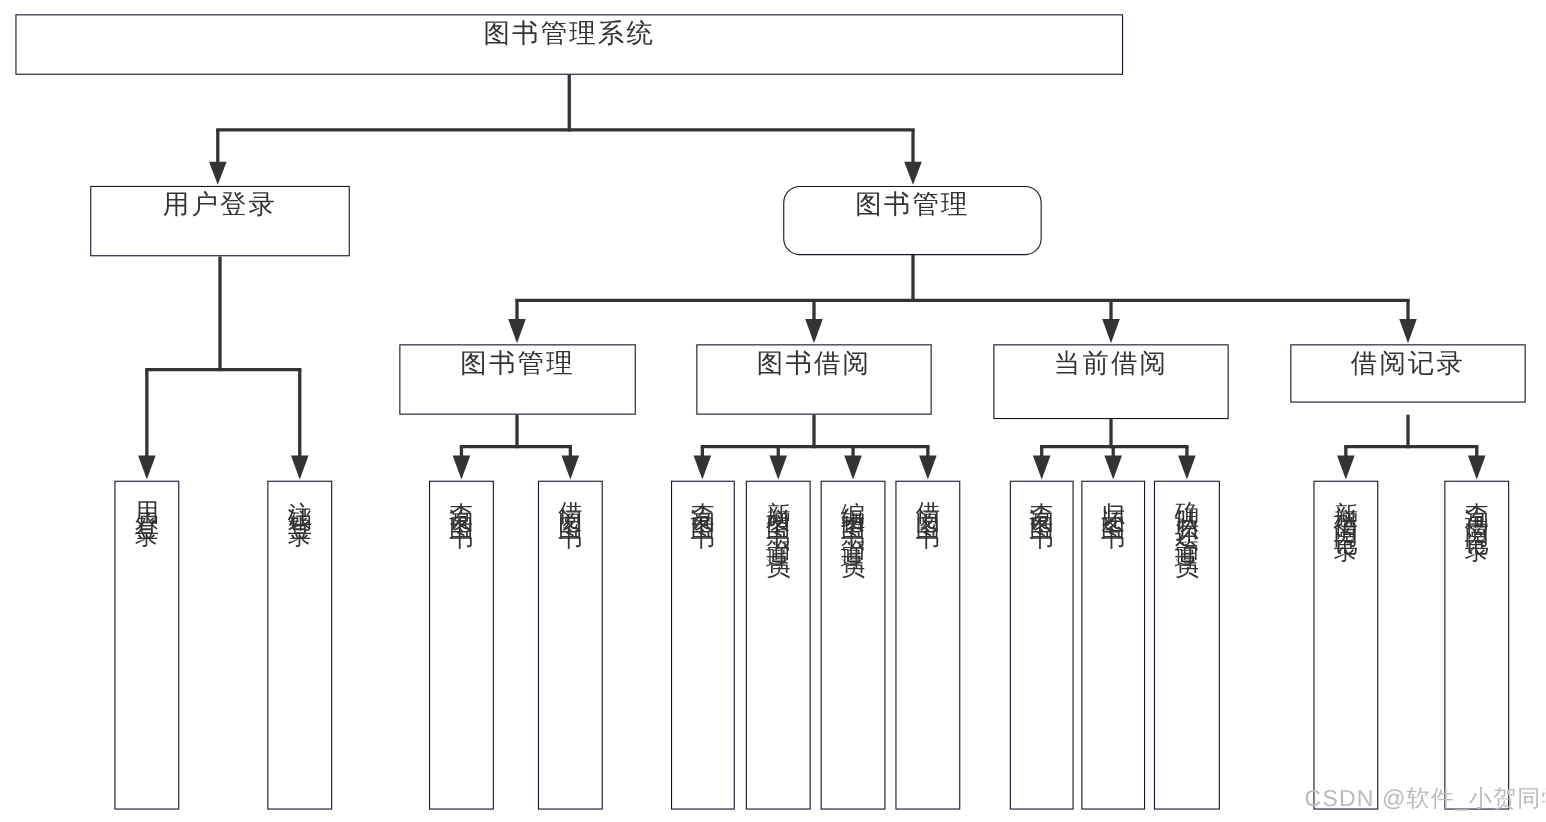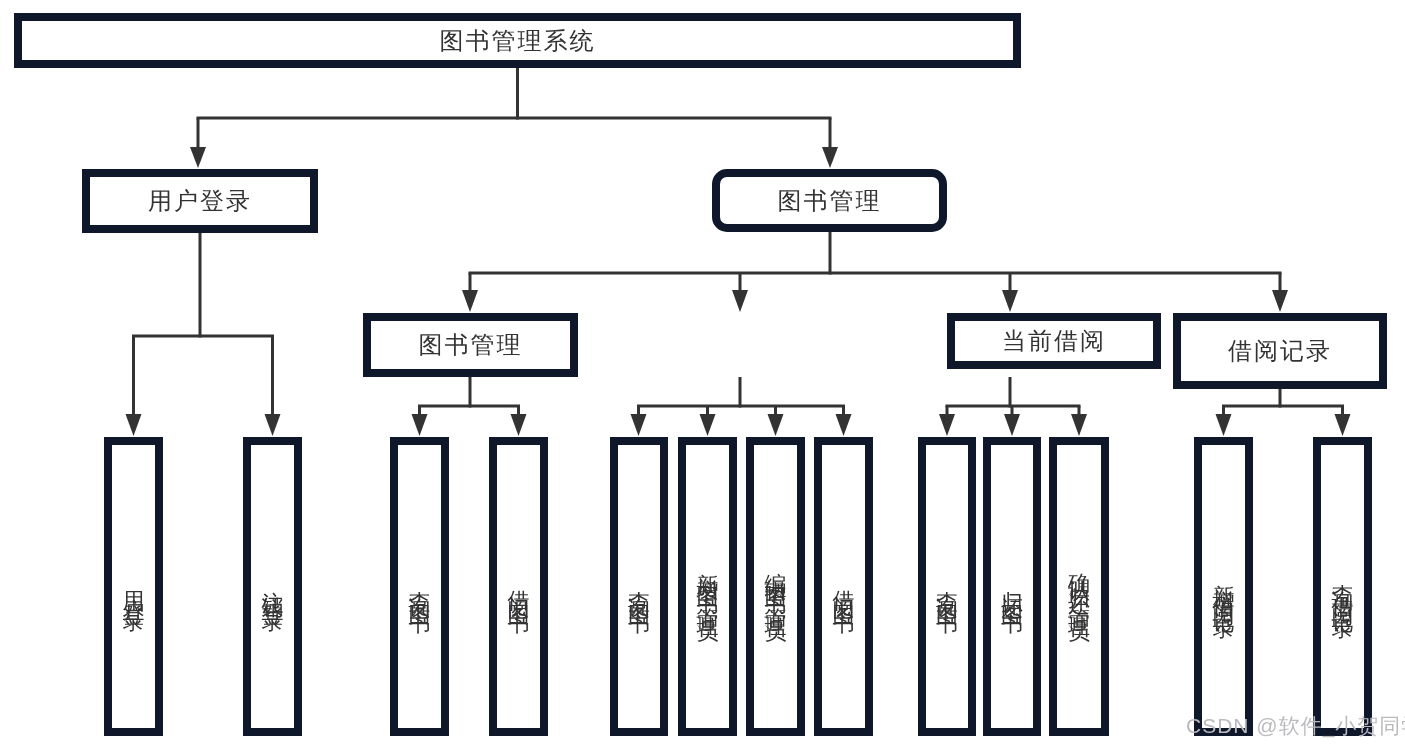--- a/index.html
+++ b/index.html
@@ -2,22 +2,22 @@
 <html><head>
 <meta charset="utf-8">
 <style>
   html,body{margin:0;padding:0;background:#ffffff;}
   .canvas{
     position:relative;width:1405px;height:747px;background:#ffffff;overflow:hidden;
     font-family:"Liberation Sans","DejaVu Sans",sans-serif;color:#333333;
   }
   .wires{position:absolute;left:0;top:0;width:1405px;height:747px;}
   .node{
-    position:absolute;box-sizing:border-box;background:#ffffff;border:8px solid #0f172a;
-    display:flex;align-items:center;justify-content:center;text-align:center;
+    position:absolute;box-sizing:border-box;background:#ffffff;border:1px solid #0f172a;
+    display:flex;align-items:flex-start;justify-content:center;text-align:center;
     font-size:24px;letter-spacing:2px;color:#333333;
   }
   .leaf{font-size:22px;letter-spacing:0;}
   .leaf .vtext{
     writing-mode:vertical-rl;text-orientation:mixed;letter-spacing:7px;
     line-height:1;white-space:nowrap;
   }
   .watermark{
     position:absolute;left:1186px;top:712px;font-size:21px;letter-spacing:1px;
     color:#bbbbbf;white-space:nowrap;z-index:5;
@@ -104,24 +104,27 @@
   <div class="node" style="left:82px;top:169px;width:236px;height:64px;">
     <span>用户登录</span>
   </div>
   <div class="node" style="left:712px;top:169px;width:235px;height:63px;border-radius:15px;">
     <span>图书管理</span>
   </div>
 
   <div class="node" style="left:363px;top:313px;width:215px;height:64px;">
     <span>图书管理</span>
   </div>
-  <div class="node" style="left:903px;top:313px;width:214px;height:56px;margin-left:44px;">
+  <div class="node" style="left:633px;top:313px;width:214px;height:64px;">
+    <span>图书借阅</span>
+  </div>
+  <div class="node" style="left:903px;top:313px;width:214px;height:68px;">
     <span>当前借阅</span>
   </div>
-  <div class="node" style="left:1173px;top:313px;width:214px;height:76px;">
+  <div class="node" style="left:1173px;top:313px;width:214px;height:53px;">
     <span>借阅记录</span>
   </div>
 
   <div class="node leaf" style="left:104px;top:437px;width:59px;height:299px;">
     <span class="vtext">用户登录</span>
   </div>
   <div class="node leaf" style="left:243px;top:437px;width:59px;height:299px;">
     <span class="vtext">注销登录</span>
   </div>
   <div class="node leaf" style="left:390px;top:437px;width:59px;height:299px;">

